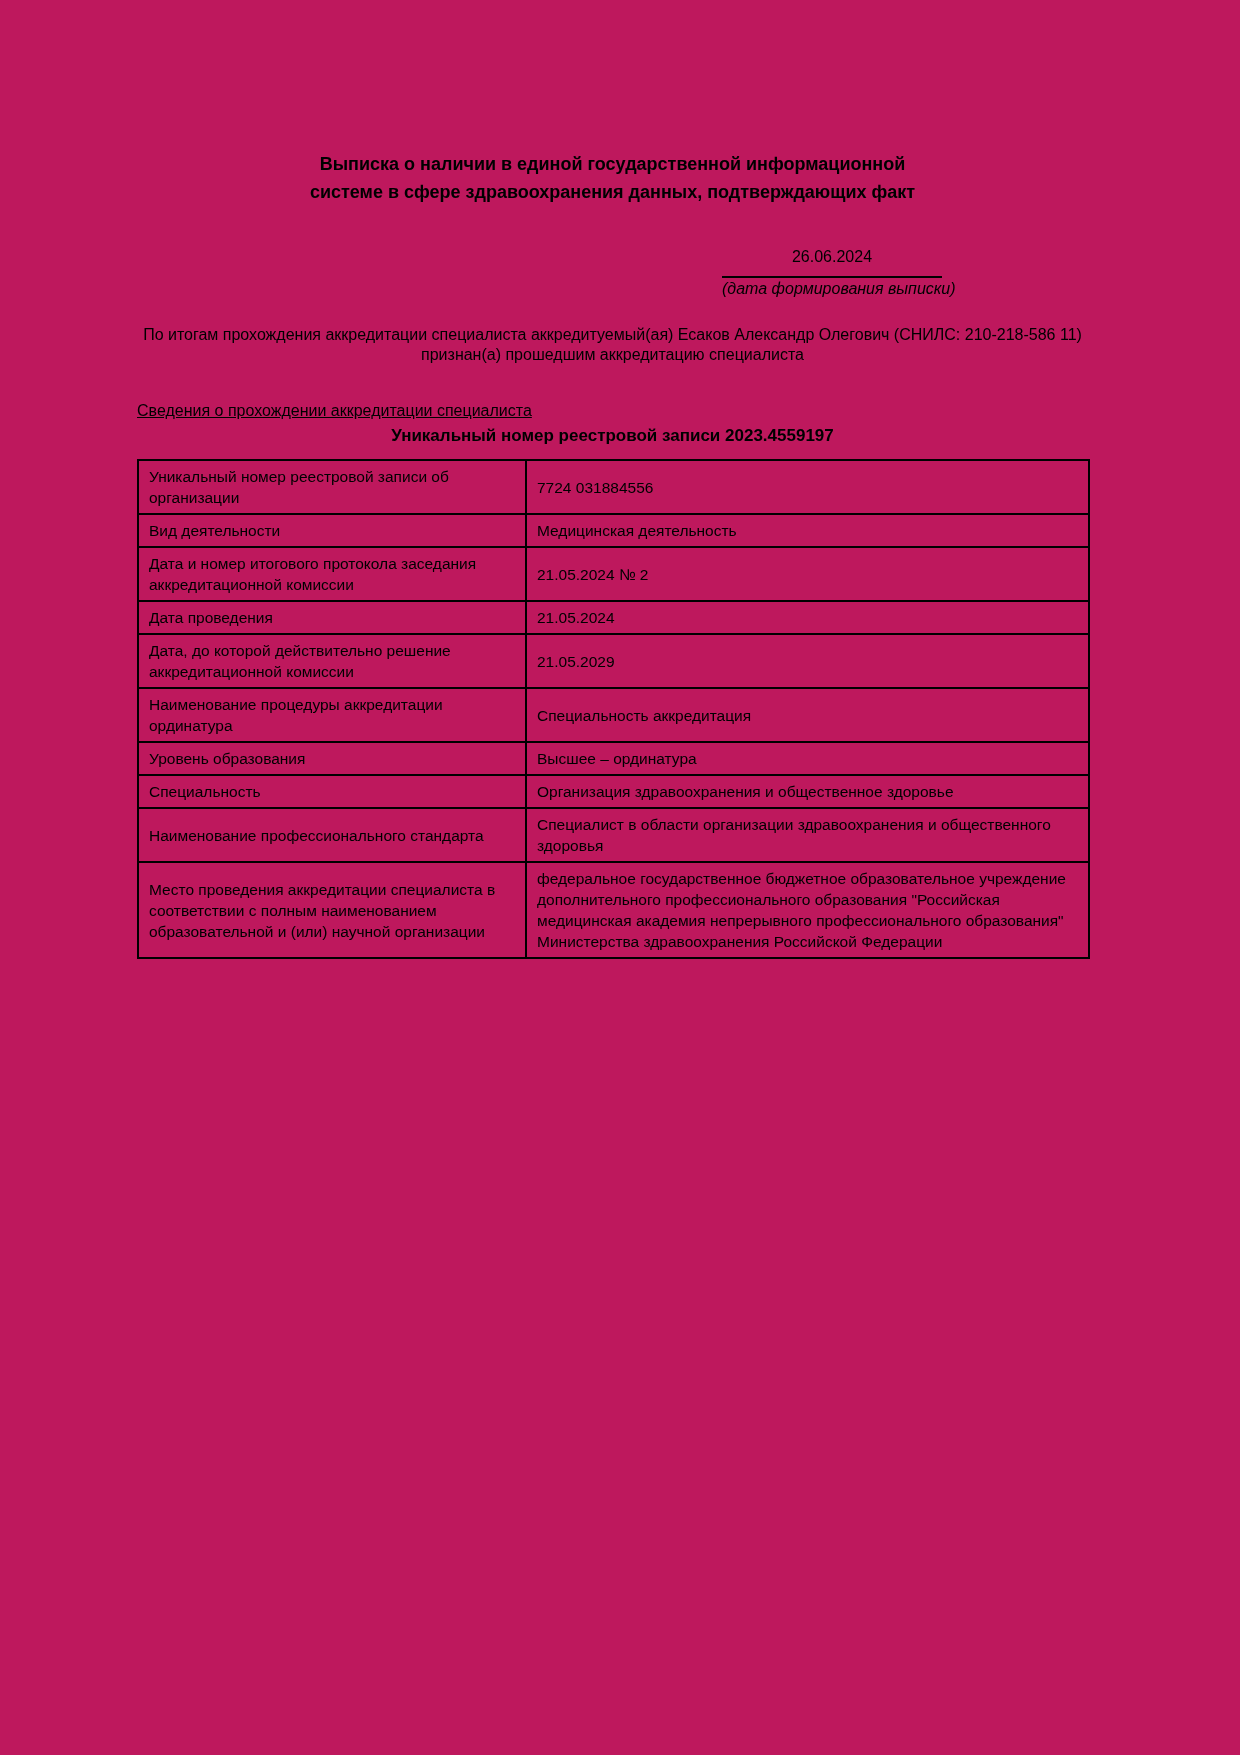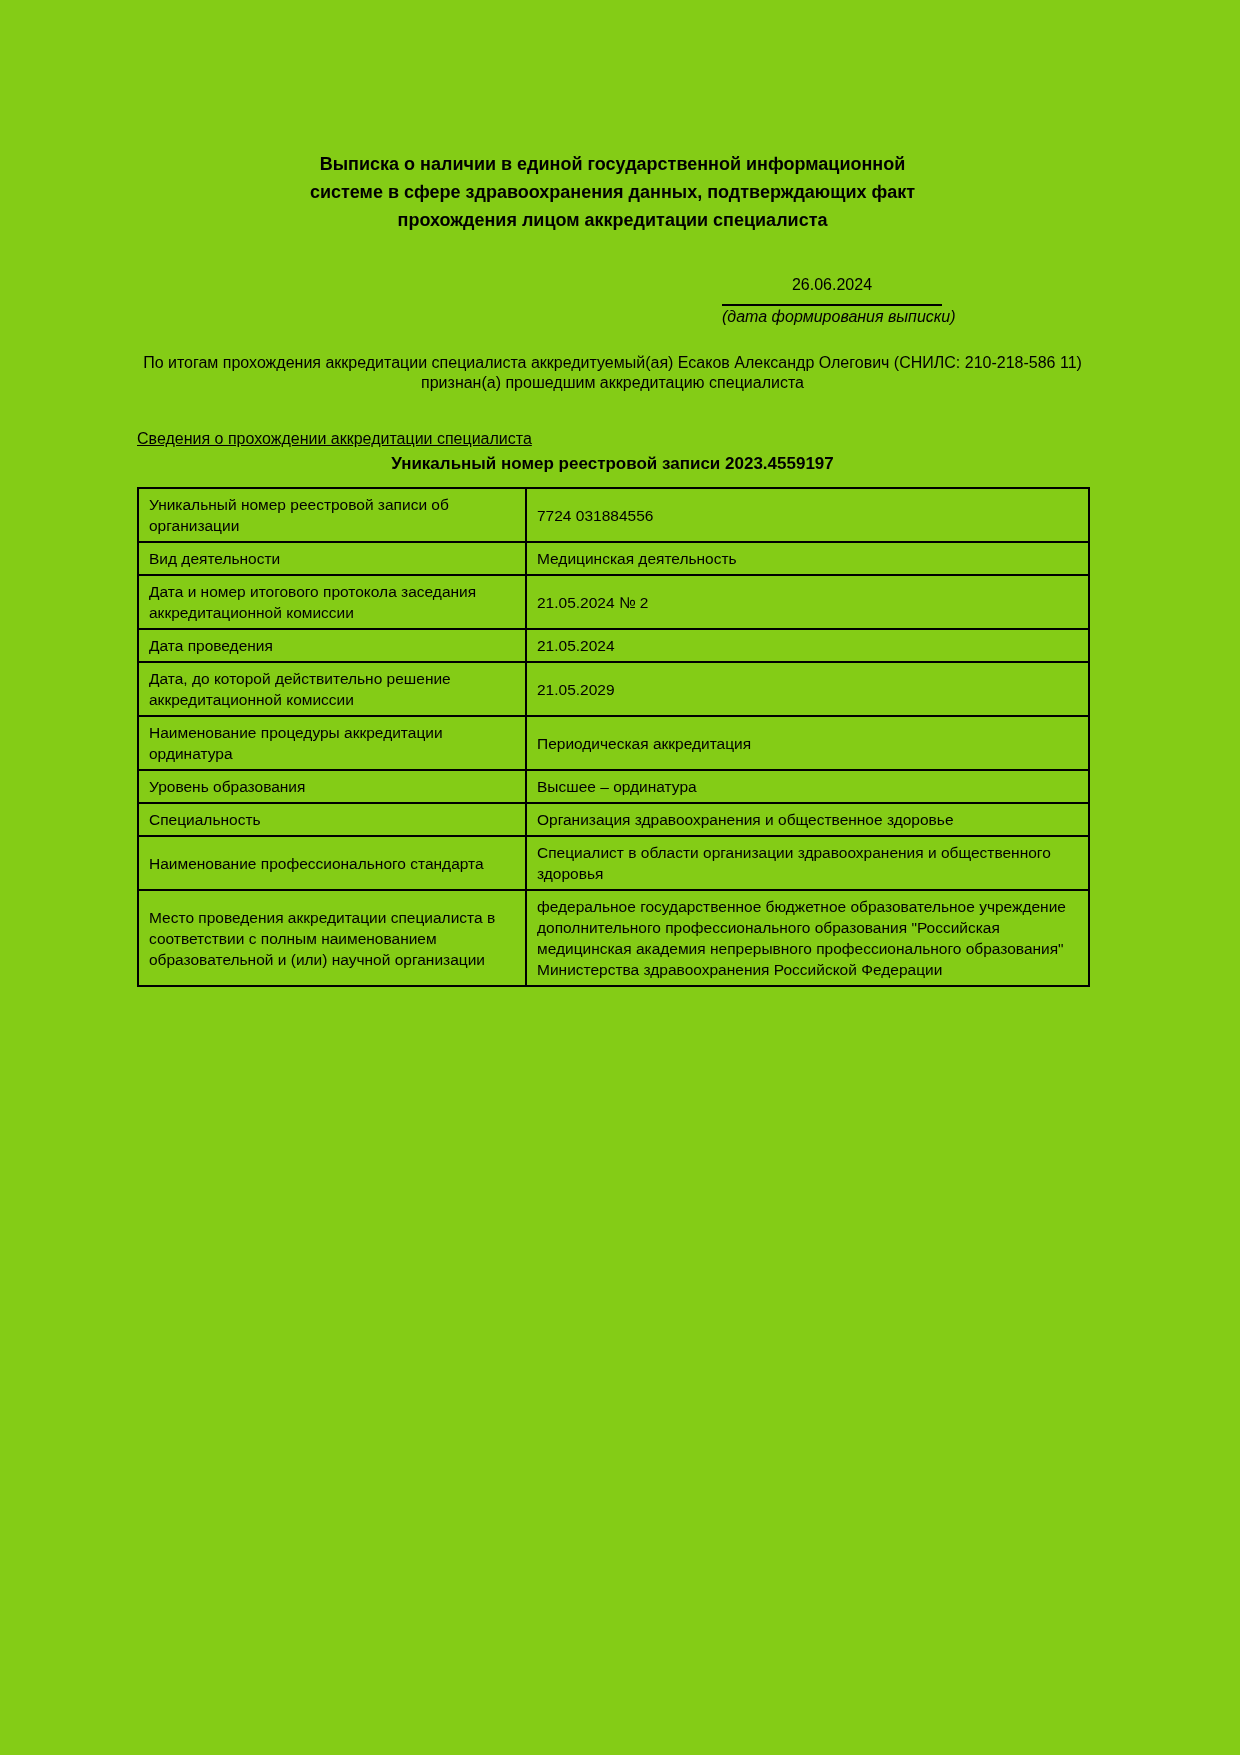--- a/index.html
+++ b/index.html
@@ -4,21 +4,21 @@
 <style>
   html, body {
     margin: 0;
     padding: 0;
     background: #ffffff;
   }
   .page {
     position: relative;
     width: 1240px;
     height: 1755px;
-    background: #84cc16;
+    background: #be185d;
     box-sizing: border-box;
     padding-top: 150px;
     font-family: "Liberation Sans", "DejaVu Sans", sans-serif;
     color: #000000;
     overflow: hidden;
   }
   .content {
     margin-left: 137px;
     width: 951px;
   }
@@ -87,21 +87,20 @@
 </style>
 </head>
 <body>
 
 <div class="page">
   <div class="content">
 
     <div class="doc-title">
       <div>Выписка о наличии в единой государственной информационной</div>
       <div>системе в сфере здравоохранения данных, подтверждающих факт</div>
-      <div>прохождения лицом аккредитации специалиста</div>
     </div>
 
     <div class="date-block">
       <div class="date-value">26.06.2024</div>
       <div class="date-caption">(дата формирования выписки)</div>
     </div>
 
     <div class="intro">
       <div>По итогам прохождения аккредитации специалиста аккредитуемый(ая) Есаков Александр Олегович (СНИЛС: 210-218-586 11)</div>
       <div>признан(а) прошедшим аккредитацию специалиста</div>
@@ -128,21 +127,21 @@
         <tr>
           <td class="label-cell">Дата проведения</td>
           <td class="value-cell">21.05.2024</td>
         </tr>
         <tr>
           <td class="label-cell">Дата, до которой действительно решение аккредитационной комиссии</td>
           <td class="value-cell">21.05.2029</td>
         </tr>
         <tr>
           <td class="label-cell">Наименование процедуры аккредитации ординатура</td>
-          <td class="value-cell">Периодическая аккредитация</td>
+          <td class="value-cell">Специальность аккредитация</td>
         </tr>
         <tr>
           <td class="label-cell">Уровень образования</td>
           <td class="value-cell">Высшее – ординатура</td>
         </tr>
         <tr>
           <td class="label-cell">Специальность</td>
           <td class="value-cell">Организация здравоохранения и общественное здоровье</td>
         </tr>
         <tr>

